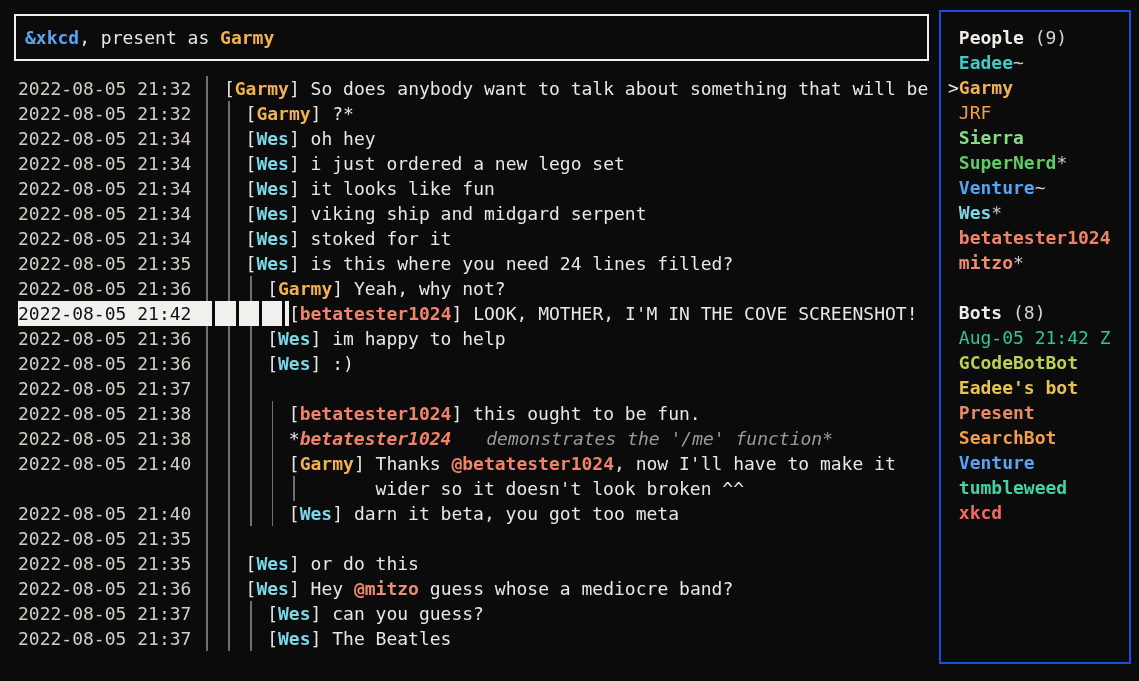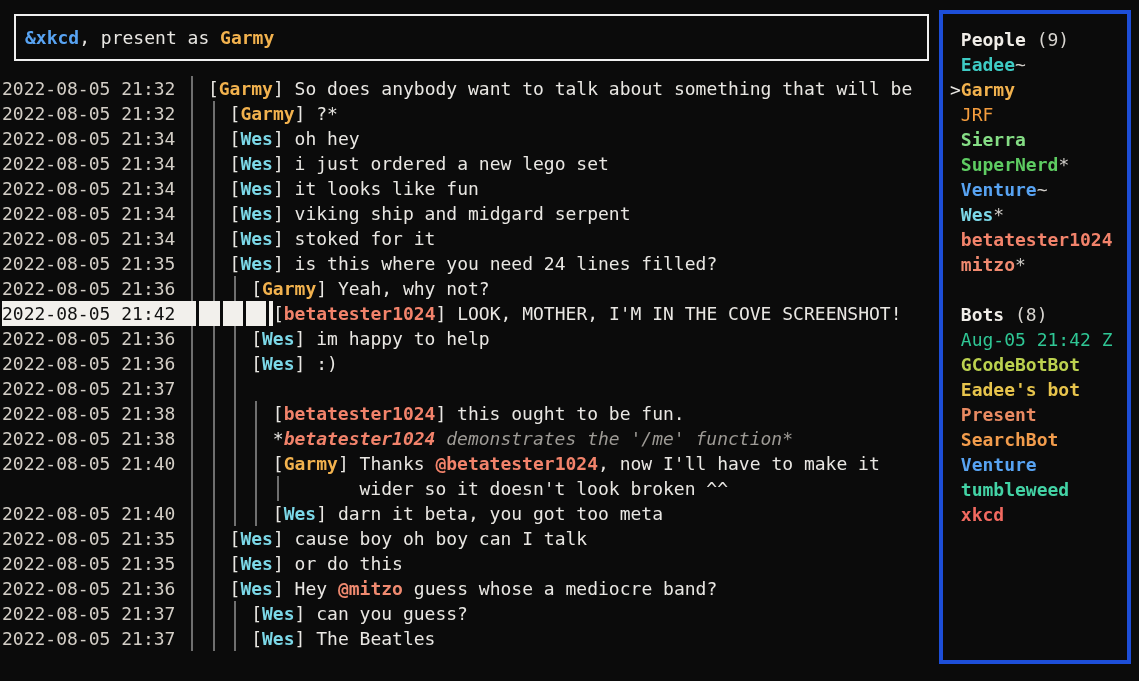--- a/index.html
+++ b/index.html
@@ -4,41 +4,41 @@
 <style>
   html,body{margin:0;padding:0;background:#0b0b0b;}
   .screen{position:relative;width:1139px;height:681px;background:#0b0b0b;overflow:hidden;
           font-family:"DejaVu Sans Mono","Liberation Mono",monospace;font-size:18px;color:#e9e7e3;}
   
   .chanbox{position:absolute;left:14px;top:14px;width:915px;height:47px;box-sizing:border-box;
            border:2px solid #f0f0f0;display:flex;align-items:center;padding-left:9px;white-space:pre;}
   .chan{color:#58a3f2;font-weight:bold;}
   .nick-garmy{color:#f2b24e;font-weight:bold;}
   
-  .chatlog{position:absolute;left:2px;top:76px;width:935px;}
+  .chatlog{position:absolute;left:18px;top:76px;width:935px;}
   .row{display:flex;height:25px;align-items:stretch;line-height:25px;}
   .ts{flex:0 0 16ch;white-space:pre;color:#d3cec6;}
   .ts.hl{background:#f2f0ec;color:#111111;}
   .cell{flex:0 0 1ch;}
   .vbar{flex:0 0 1ch;background:linear-gradient(90deg,transparent 0,transparent calc(50% - 1px),
         #6f6f6f calc(50% - 1px),#6f6f6f calc(50% + 1px),transparent calc(50% + 1px));}
   .hlcells{flex:0 0 9ch;background:linear-gradient(90deg,
         #f2f0ec 0px,#f2f0ec 21px,#0b0b0b 21px,#0b0b0b 24px,
         #f2f0ec 24px,#f2f0ec 45px,#0b0b0b 45px,#0b0b0b 48px,
         #f2f0ec 48px,#f2f0ec 68px,#0b0b0b 68px,#0b0b0b 71px,
         #f2f0ec 71px,#f2f0ec 91px,#0b0b0b 91px,#0b0b0b 94px,
         #f2f0ec 94px,#f2f0ec 100%);}
   .msg{white-space:pre;}
   .nick{font-weight:bold;}
   .mention{font-weight:bold;}
   .action{font-style:italic;color:#9e9b96;}
   .action .nick{font-style:italic;}
   
   .sidebar{position:absolute;left:939px;top:10px;width:192px;height:654px;box-sizing:border-box;
-           border:4px solid #1d4ed8;padding:13px 0 0 7px;}
+           border:2px solid #1d4ed8;padding:13px 0 0 7px;}
   .srow{display:flex;height:25px;line-height:25px;white-space:pre;}
   .pfx{flex:0 0 1ch;color:#e9e7e3;}
   .stitle{font-weight:bold;color:#f0ede8;}
   .scount{color:#d8d5d0;margin-left:1ch;}
   .sname{font-weight:bold;}
   .ssuffix{color:#d0cdc8;}
 </style>
 </head>
 <body>
 
@@ -184,21 +184,21 @@
         <span class="ts">2022-08-05 21:38</span>
         <span class="cell"></span>
         <span class="vbar"></span>
         <span class="cell"></span>
         <span class="vbar"></span>
         <span class="cell"></span>
         <span class="vbar"></span>
         <span class="cell"></span>
         <span class="vbar"></span>
         <span class="cell"></span>
-        <span class="msg action"><span style="color: rgb(233, 231, 227); font-style: italic;">*</span><span class="nick" style="color: rgb(242, 131, 107); font-weight: bold; font-style: italic;">betatester1024</span><span style="font-style: italic;"> </span><span style="font-style: italic;">demonstrates the '/me' function*</span></span>
+        <span class="msg action"><span style="color: rgb(233, 231, 227); font-style: italic;">*</span><span class="nick" style="color: rgb(242, 131, 107); font-weight: bold; font-style: italic;">betatester1024</span><span style="font-style: italic;"> </span><span style="font-style: italic; margin-left: 24px;">demonstrates the '/me' function*</span></span>
       </div>
       <div class="row">
         <span class="ts">2022-08-05 21:40</span>
         <span class="cell"></span>
         <span class="vbar"></span>
         <span class="cell"></span>
         <span class="vbar"></span>
         <span class="cell"></span>
         <span class="vbar"></span>
         <span class="cell"></span>
@@ -233,21 +233,20 @@
         <span class="cell"></span>
         <span class="msg"><span style="color: rgb(233, 231, 227);">[</span><span class="nick" style="color: rgb(124, 216, 232); font-weight: bold;">Wes</span><span style="color: rgb(233, 231, 227);">] </span><span>darn it beta, you got too meta</span></span>
       </div>
       <div class="row">
         <span class="ts">2022-08-05 21:35</span>
         <span class="cell"></span>
         <span class="vbar"></span>
         <span class="cell"></span>
         <span class="vbar"></span>
         <span class="cell"></span>
-        <span class="msg"><span style="color: rgb(233, 231, 227);">[</span><span class="nick" style="color: rgb(124, 216, 232); font-weight: bold;">Wes</span><span style="color: rgb(233, 231, 227);">] </span><span>cause boy oh boy can I talk</span></span>
       </div>
       <div class="row">
         <span class="ts">2022-08-05 21:35</span>
         <span class="cell"></span>
         <span class="vbar"></span>
         <span class="cell"></span>
         <span class="vbar"></span>
         <span class="cell"></span>
         <span class="msg"><span style="color: rgb(233, 231, 227);">[</span><span class="nick" style="color: rgb(124, 216, 232); font-weight: bold;">Wes</span><span style="color: rgb(233, 231, 227);">] </span><span>or do this</span></span>
       </div>

